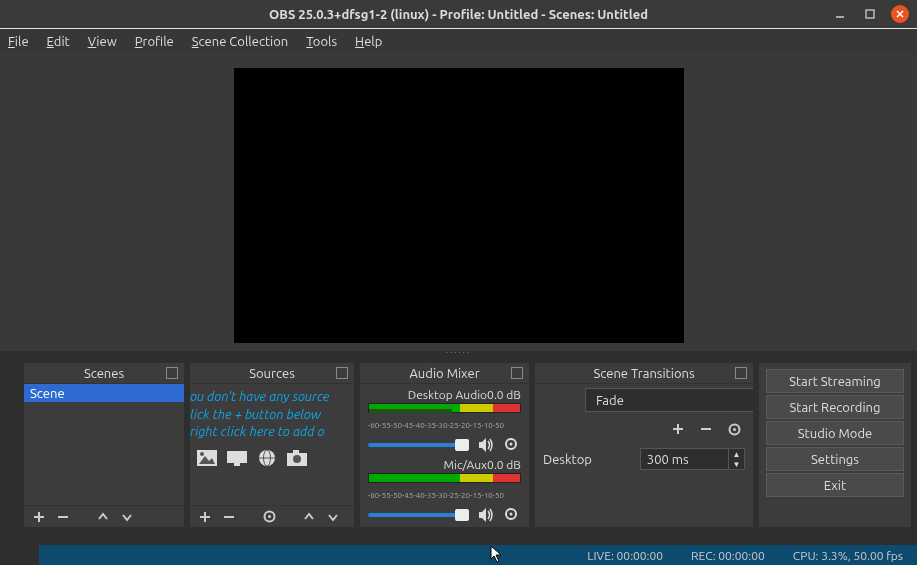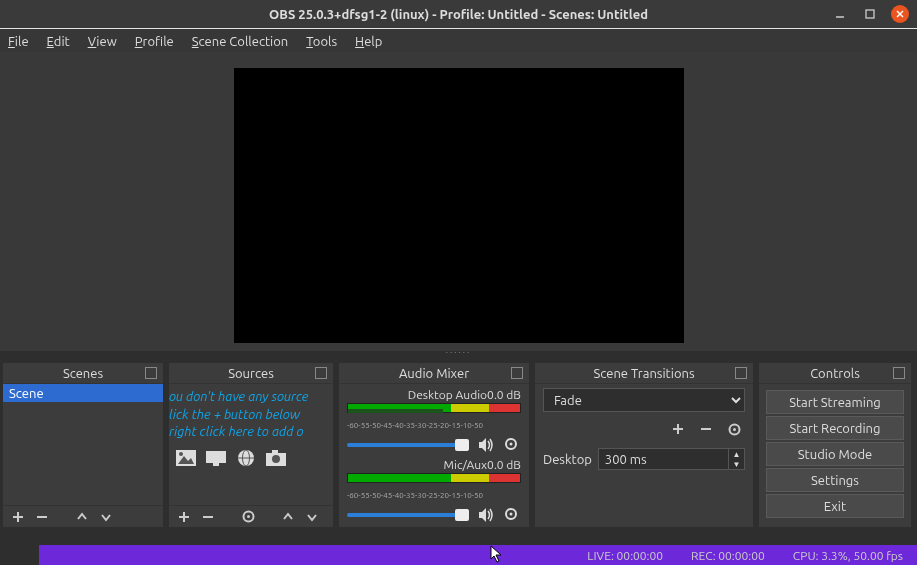--- a/index.html
+++ b/index.html
@@ -18,21 +18,21 @@
 
 .menubar { height:24px; background:#373737; display:flex; align-items:center; padding:0 8px; gap:18px; border-top:1px solid #e5e5e5;}
 .menubar .mi { cursor:pointer; }
 .menubar .mi .ul{text-decoration:underline}
 
 
 .preview-wrap{ padding:16px 16px 8px 16px; background:#393939;}
 .preview { width:450px; height:275px; margin:0 auto; background:#000; }
 
 
-.panels { display:flex; gap:6px; padding:6px 6px 0 3px; height:170px;}
+.panels { display:flex; gap:6px; padding:6px 6px 0 24px; height:170px;}
 .panel { background:#3c3c3c; display:flex; flex-direction:column; position:relative;}
 .panel-hdr { background:#3c3c3c; text-align:center; padding:3px 0; font-size:13px; position:relative; border-bottom:1px solid #333;}
 .panel-hdr .popout{position:absolute; right:6px; top:4px; width:12px;height:12px;border:1px solid #888;}
 .panel-body{flex:1; overflow:hidden; position:relative;}
 .panel-foot{height:22px; display:flex; align-items:center; gap:6px; padding:0 6px; border-top:1px solid #333;}
 
 .scenes{width:160px}
 .sources{width:164px}
 .mixer{flex:1}
 .trans{width:218px}
@@ -52,35 +52,35 @@
 .meter{height:10px; width:100%; background:linear-gradient(to right,#0a0 0%,#0a0 60%,#cc0 60%,#cc0 82%,#d33 82%,#d33 100%); border:1px solid #222; position:relative; margin-top:2px;}
 .meter-fill{height:4px; background:#1b551b; position:absolute; top:5px; left:0;}
 .ticks{display:flex; font-size:8px; color:#aaa; margin-top:8px;}
 .slider-row{display:flex; align-items:center; gap:8px; margin-top:6px;}
 .slider{flex:1; height:4px; background:#2b7fd9; position:relative; border-radius:2px;}
 .slider .thumb{position:absolute; right:0; top:-4px; width:14px; height:12px; background:#eee; border-radius:2px;}
 .spk{width:18px;height:18px;color:#ddd}
 .gear{width:18px;height:18px;color:#ddd}
 
 
-.trans select,.trans .num{width:100%; background:#2e2e2e; color:#ddd; border:1px solid #555; padding:3px 6px; font-size:13px;}
+.trans select,.trans .num{width:100%; background:#2e2e2e; color:#ddd; border:1px solid #555; padding:3px 6px; font-size:13px;margin-left:42px;}
 .trans-row{padding:4px 8px;}
 .trans-btns{display:flex; justify-content:flex-end; gap:10px; padding:4px 10px;}
 .dur-row{display:flex; align-items:center; gap:6px; padding:6px 8px;}
 .num-wrap{flex:1; display:flex;}
 .num{flex:1}
 .spin{width:16px; display:flex; flex-direction:column; border:1px solid #555; border-left:none;}
 .spin div{flex:1;display:flex;align-items:center;justify-content:center;font-size:8px;background:#2e2e2e}
 
 
 .controls .panel-body{padding:4px;}
 .cbtn{background:#4a4a4a; border:1px solid #5a5a5a; text-align:center; padding:4px 0; margin:2px 3px; cursor:pointer; font-size:13px;}
 
 
-.statusbar{position:absolute; bottom:0; left:0; right:0; height:20px; background:#6d28d9; display:flex; align-items:center; justify-content:flex-end; gap:28px; padding:0 14px; font-size:12px; color:#ccc;margin-left:39px;}
+.statusbar{position:absolute; bottom:0; left:0; right:0; height:20px; background:#0c4a6e; display:flex; align-items:center; justify-content:flex-end; gap:28px; padding:0 14px; font-size:12px; color:#ccc;margin-left:39px;}
 .grip{position:absolute; top:-6px; left:50%; transform:translateX(-50%); color:#888; font-size:9px; letter-spacing:2px;}
 .zone{position:relative;padding-top:6px}
 .cursor{position:absolute; left:490px; bottom:2px; width:14px; height:18px;}
 </style>
 </head>
 <body>
 
 <div class="titlebar">
   <div class="title">OBS 25.0.3+dfsg1-2 (linux) - Profile: Untitled - Scenes: Untitled</div>
   <div class="spacer"></div>
@@ -337,21 +337,20 @@
           <div class="spin">
                 <div>▲</div>
                 <div>▼</div>
               </div>
         </div>
       </div>
     </div>
   </div>
 
   <div class="panel controls">
-    <div class="panel-hdr"><span>Controls</span><span class="popout"></span></div>
     <div class="panel-body">
       <div class="cbtn">Start Streaming</div>
       <div class="cbtn">Start Recording</div>
       <div class="cbtn">Studio Mode</div>
       <div class="cbtn">Settings</div>
       <div class="cbtn">Exit</div>
     </div>
   </div>
 
 </div>

